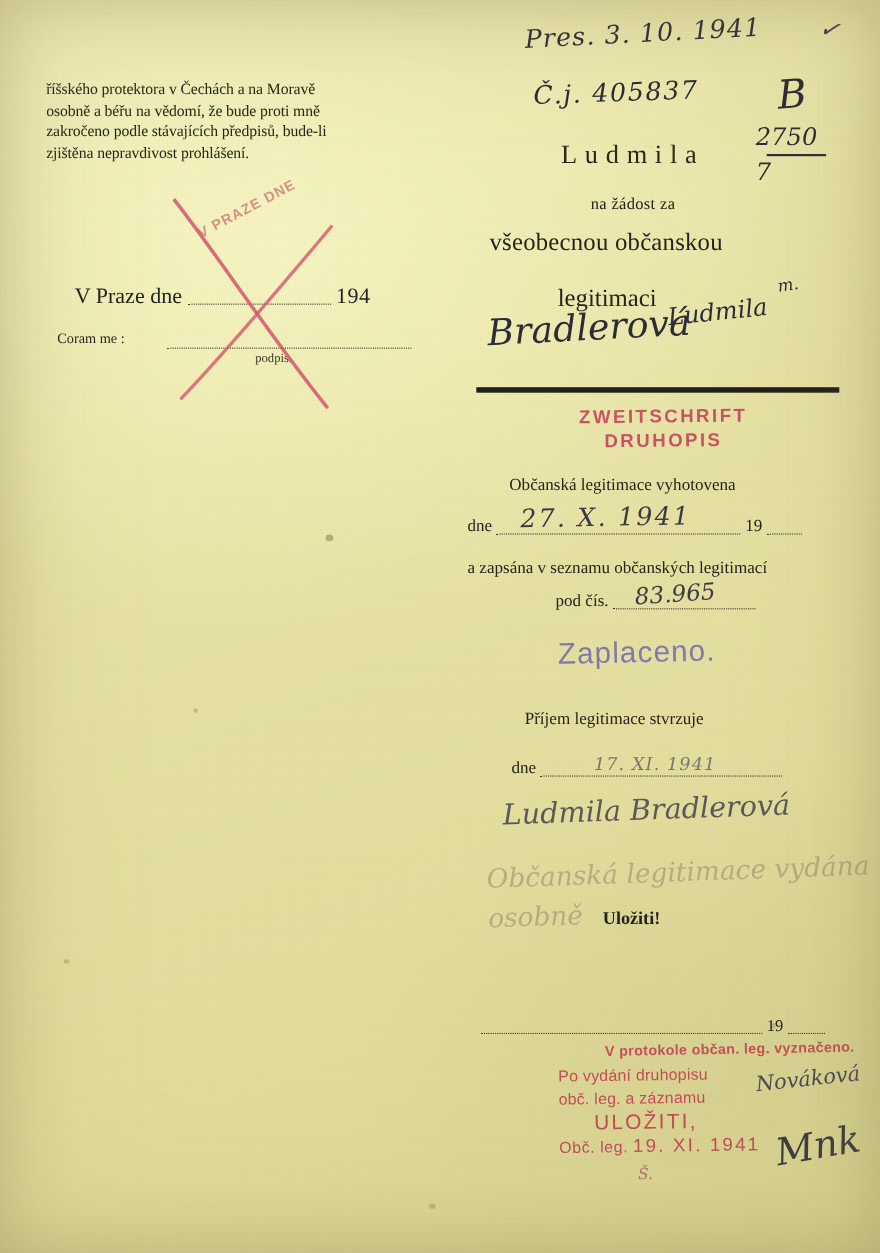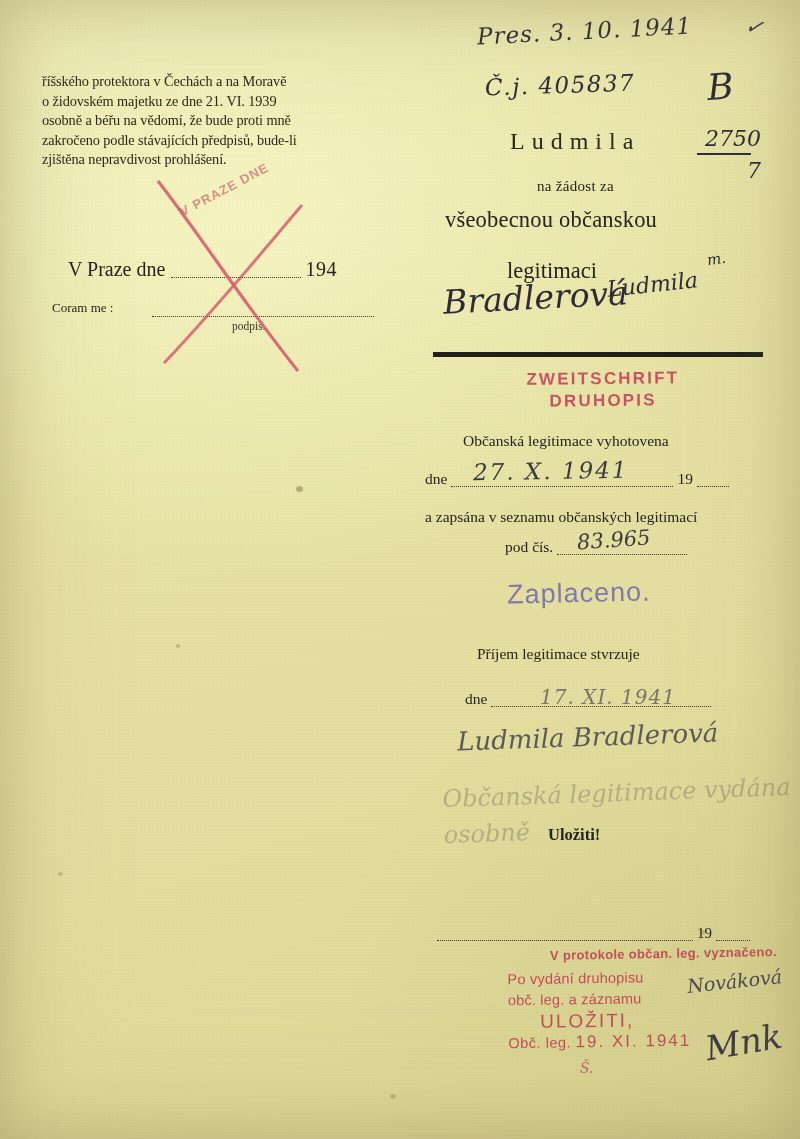--- a/index.html
+++ b/index.html
@@ -154,22 +154,22 @@
     position: absolute;
     left: 95px;
     top: 128px;
     font-size: 24px;
     letter-spacing: 7px;
     color: #2a2918;
   }
   #hw-frac {
     position: absolute;
     left: 272px;
-    top: 126px;
-    text-align: right;
+    top: 113px;
+    text-align: left;
     width: 74px;
   }
   #hw-frac .num { font-size: 22px; }
   #hw-frac .bar {
     border-bottom: 2px solid #2d2d38;
     width: 54px;
     margin: 2px auto 3px auto;
   }
   #hw-frac .den { font-size: 22px; }
 
@@ -330,21 +330,21 @@
   #dne2 .dots {
     display: inline-block;
     width: 220px;
     border-bottom: 1px dotted #3a3828;
     margin: 0 0 -3px 4px;
   }
   #hw-date2 {
     position: absolute;
     left: 125px;
     top: 685px;
-    font-size: 20px;
+    font-size: 16px;
     letter-spacing: 1px;
     color: #55525a;
     opacity: 0.75;
   }
   #hw-sign2 {
     position: absolute;
     left: 42px;
     top: 722px;
     font-size: 26px;
     transform: rotate(-2deg);
@@ -471,21 +471,20 @@
 <div id="page">
 
   <div class="stain" style="left:296px;top:486px;width:7px;height:6px;background:rgba(120,105,60,0.45);"></div>
   <div class="stain" style="left:176px;top:644px;width:4px;height:4px;background:rgba(120,105,60,0.35);"></div>
   <div class="stain" style="left:58px;top:872px;width:5px;height:4px;background:rgba(120,105,60,0.3);"></div>
   <div class="stain" style="left:390px;top:1094px;width:6px;height:5px;background:rgba(120,105,60,0.3);"></div>
   <div class="stain" style="left:700px;top:930px;width:5px;height:5px;background:rgba(120,105,60,0.28);"></div>
 
   <div id="declaration">
     <span class="ln">říšského protektora v Čechách a na Moravě</span>
-    <span class="ln">o židovském majetku ze dne 21. VI. 1939</span>
     <span class="ln">osobně a béřu na vědomí, že bude proti mně</span>
     <span class="ln">zakročeno podle stávajících předpisů, bude-li</span>
     <span class="ln">zjištěna nepravdivost prohlášení.</span>
   </div>
 
   <div id="vpraze">
     <span>V Praze dne</span><span class="dots"></span><span class="yr">194</span>
   </div>
 
   <div id="coram">Coram me :</div>

